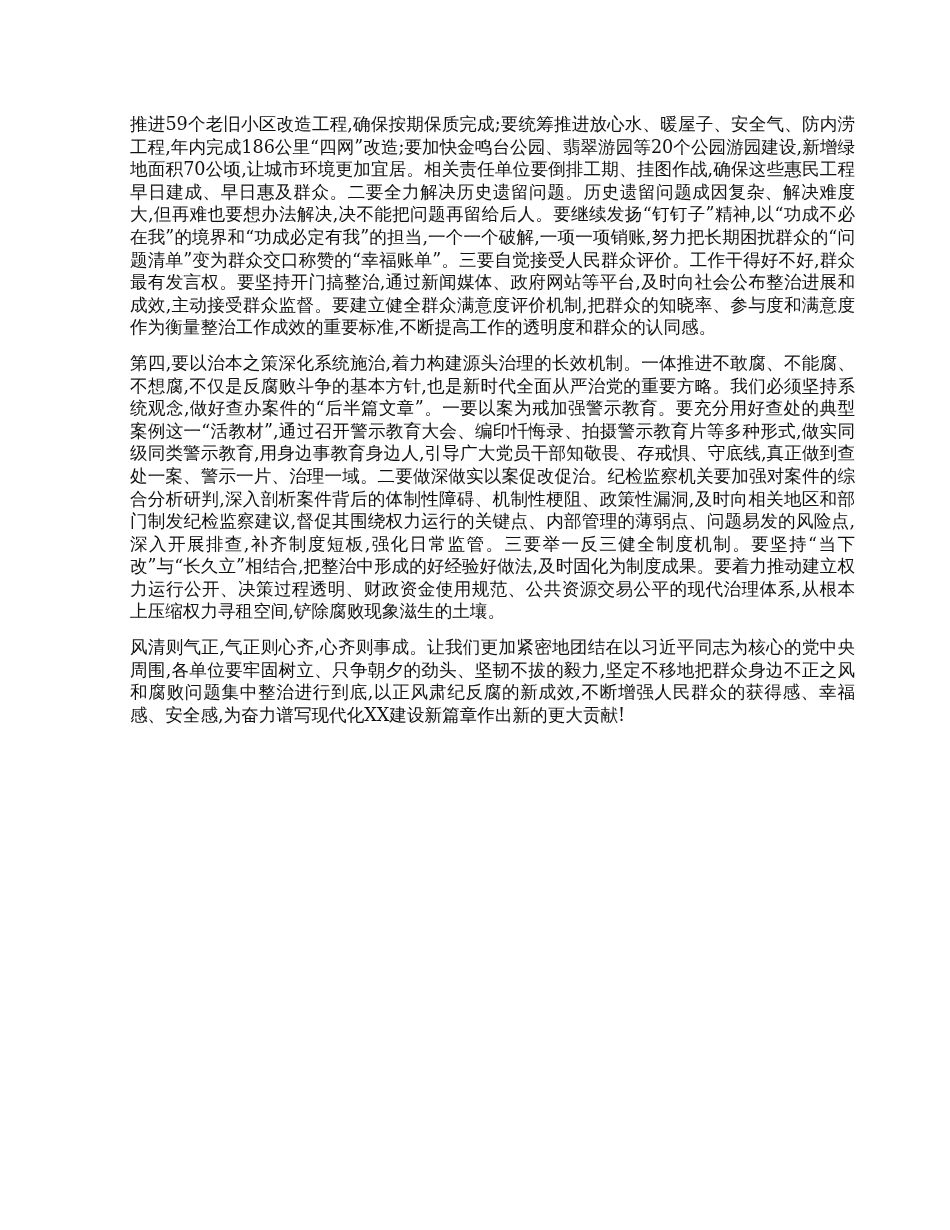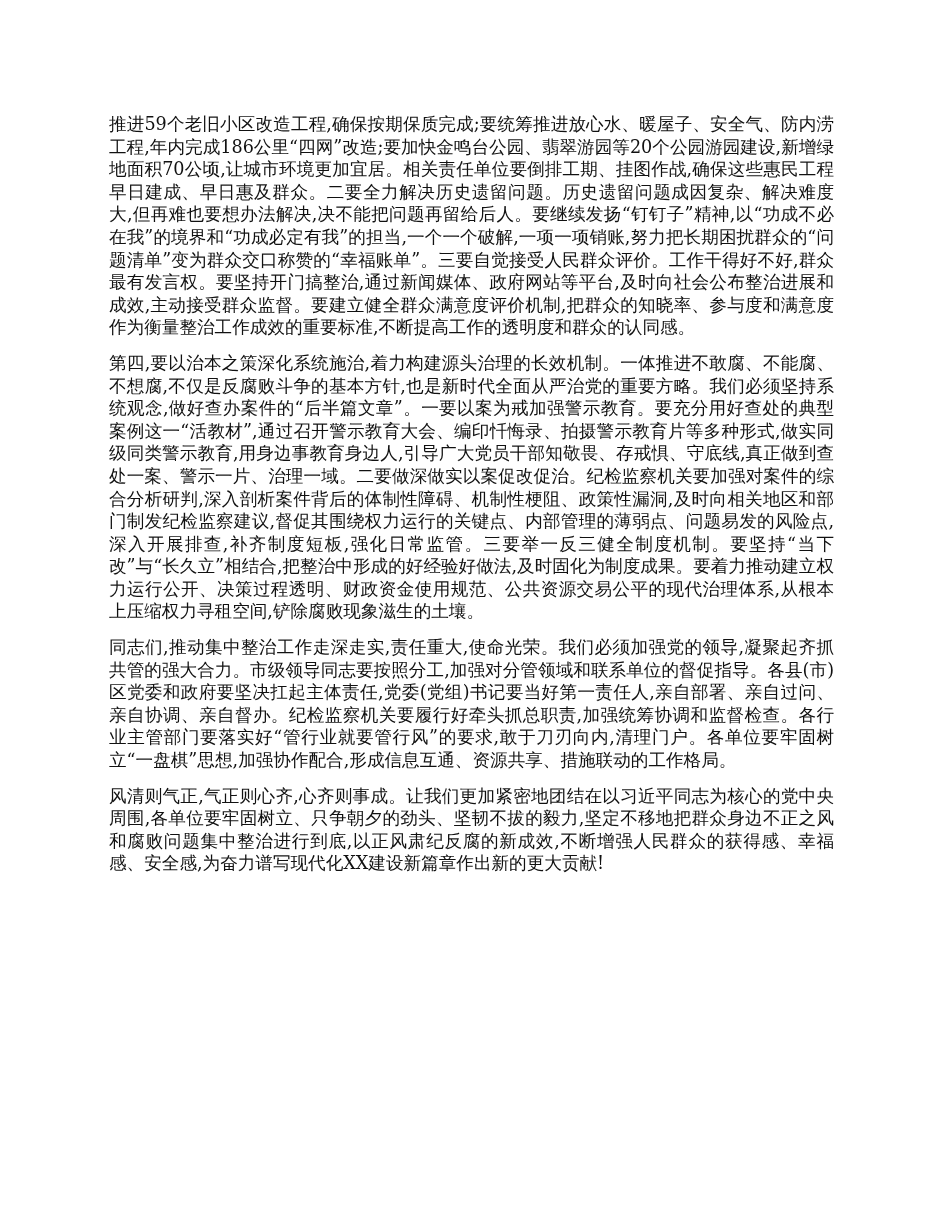--- a/index.html
+++ b/index.html
@@ -1,30 +1,29 @@
 <!DOCTYPE html>
 <html><head>
 <meta charset="utf-8">
 <style>
   html, body { margin: 0; padding: 0; background: #ffffff; }
   body { width: 950px; height: 1230px; position: relative; overflow: hidden; }
   .page {
     position: absolute;
-    left: 109px;
+    left: 130px;
     top: 113px;
     width: 725px;
     font-family: "DejaVu Serif", "Liberation Serif", serif;
     font-size: 17.6px;
     line-height: 22.6px;
     color: #111111;
     text-align: justify;
   }
   .para { margin: 0 0 13px 0; }
 </style>
 </head>
 <body>
 
 <div class="page">
   <p class="para">推进59个老旧小区改造工程,确保按期保质完成;要统筹推进放心水、暖屋子、安全气、防内涝工程,年内完成186公里“四网”改造;要加快金鸣台公园、翡翠游园等20个公园游园建设,新增绿地面积70公顷,让城市环境更加宜居。相关责任单位要倒排工期、挂图作战,确保这些惠民工程早日建成、早日惠及群众。二要全力解决历史遗留问题。历史遗留问题成因复杂、解决难度大,但再难也要想办法解决,决不能把问题再留给后人。要继续发扬“钉钉子”精神,以“功成不必在我”的境界和“功成必定有我”的担当,一个一个破解,一项一项销账,努力把长期困扰群众的“问题清单”变为群众交口称赞的“幸福账单”。三要自觉接受人民群众评价。工作干得好不好,群众最有发言权。要坚持开门搞整治,通过新闻媒体、政府网站等平台,及时向社会公布整治进展和成效,主动接受群众监督。要建立健全群众满意度评价机制,把群众的知晓率、参与度和满意度作为衡量整治工作成效的重要标准,不断提高工作的透明度和群众的认同感。</p>
   <p class="para">第四,要以治本之策深化系统施治,着力构建源头治理的长效机制。一体推进不敢腐、不能腐、不想腐,不仅是反腐败斗争的基本方针,也是新时代全面从严治党的重要方略。我们必须坚持系统观念,做好查办案件的“后半篇文章”。一要以案为戒加强警示教育。要充分用好查处的典型案例这一“活教材”,通过召开警示教育大会、编印忏悔录、拍摄警示教育片等多种形式,做实同级同类警示教育,用身边事教育身边人,引导广大党员干部知敬畏、存戒惧、守底线,真正做到查处一案、警示一片、治理一域。二要做深做实以案促改促治。纪检监察机关要加强对案件的综合分析研判,深入剖析案件背后的体制性障碍、机制性梗阻、政策性漏洞,及时向相关地区和部门制发纪检监察建议,督促其围绕权力运行的关键点、内部管理的薄弱点、问题易发的风险点,深入开展排查,补齐制度短板,强化日常监管。三要举一反三健全制度机制。要坚持“当下改”与“长久立”相结合,把整治中形成的好经验好做法,及时固化为制度成果。要着力推动建立权力运行公开、决策过程透明、财政资金使用规范、公共资源交易公平的现代治理体系,从根本上压缩权力寻租空间,铲除腐败现象滋生的土壤。</p>
-  <p class="para">同志们,推动集中整治工作走深走实,责任重大,使命光荣。我们必须加强党的领导,凝聚起齐抓共管的强大合力。市级领导同志要按照分工,加强对分管领域和联系单位的督促指导。各县(市)区党委和政府要坚决扛起主体责任,党委(党组)书记要当好第一责任人,亲自部署、亲自过问、亲自协调、亲自督办。纪检监察机关要履行好牵头抓总职责,加强统筹协调和监督检查。各行业主管部门要落实好“管行业就要管行风”的要求,敢于刀刃向内,清理门户。各单位要牢固树立“一盘棋”思想,加强协作配合,形成信息互通、资源共享、措施联动的工作格局。</p>
   <p class="para">风清则气正,气正则心齐,心齐则事成。让我们更加紧密地团结在以习近平同志为核心的党中央周围,各单位要牢固树立、只争朝夕的劲头、坚韧不拔的毅力,坚定不移地把群众身边不正之风和腐败问题集中整治进行到底,以正风肃纪反腐的新成效,不断增强人民群众的获得感、幸福感、安全感,为奋力谱写现代化XX建设新篇章作出新的更大贡献!</p>
 </div>
 
 </body></html>

